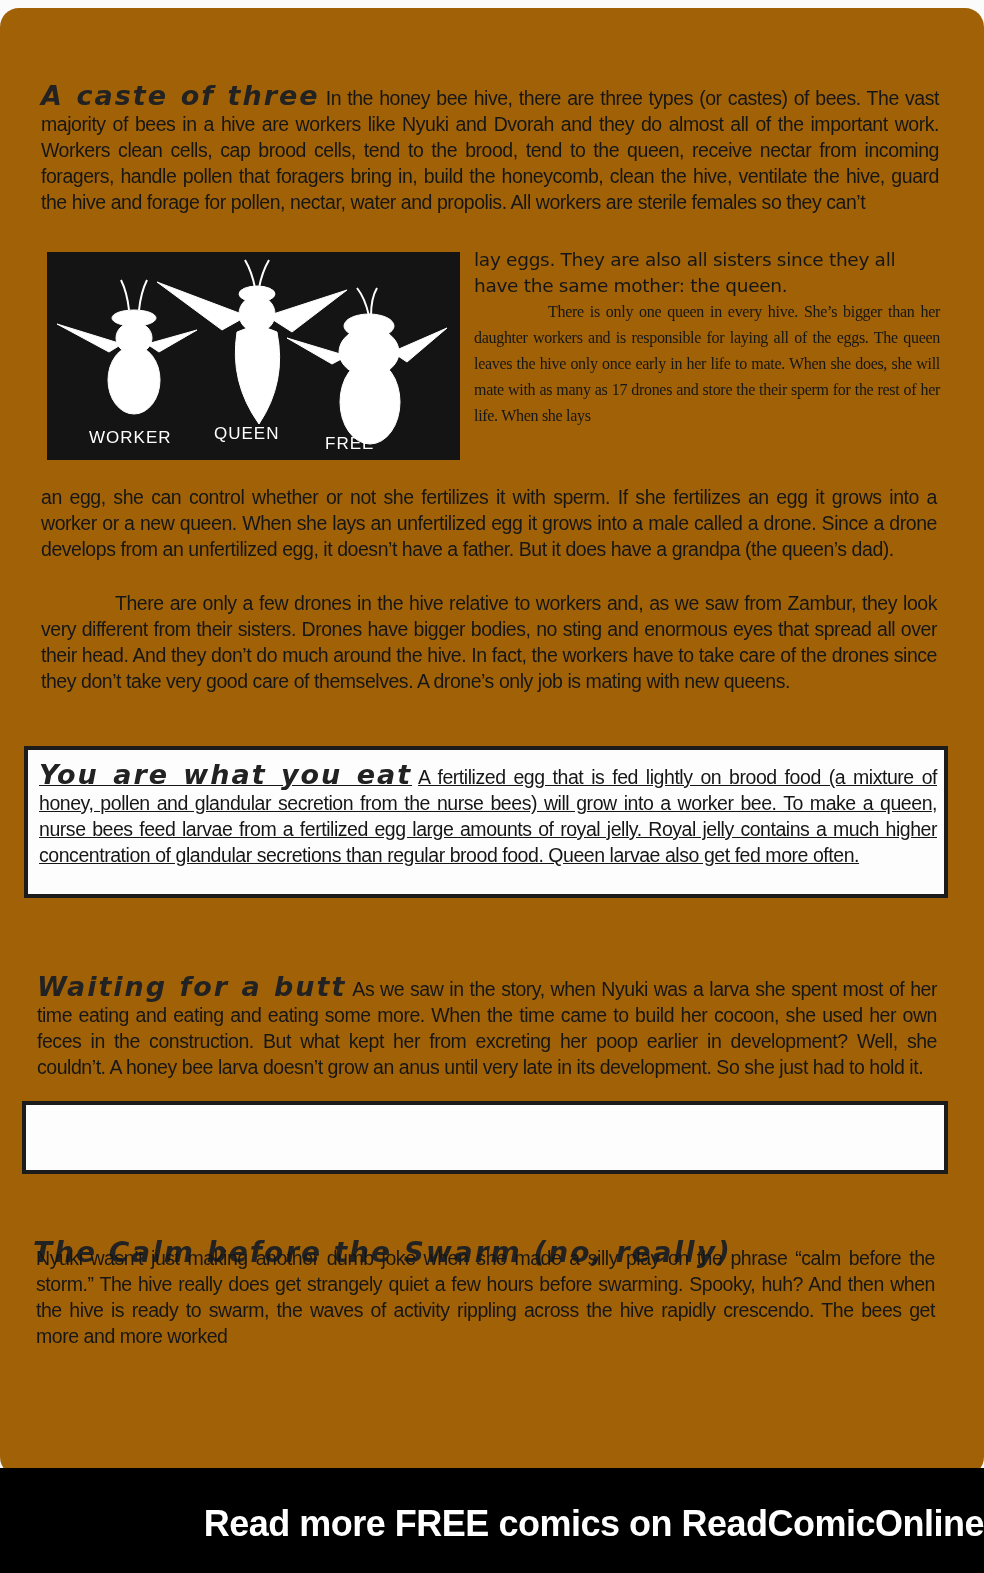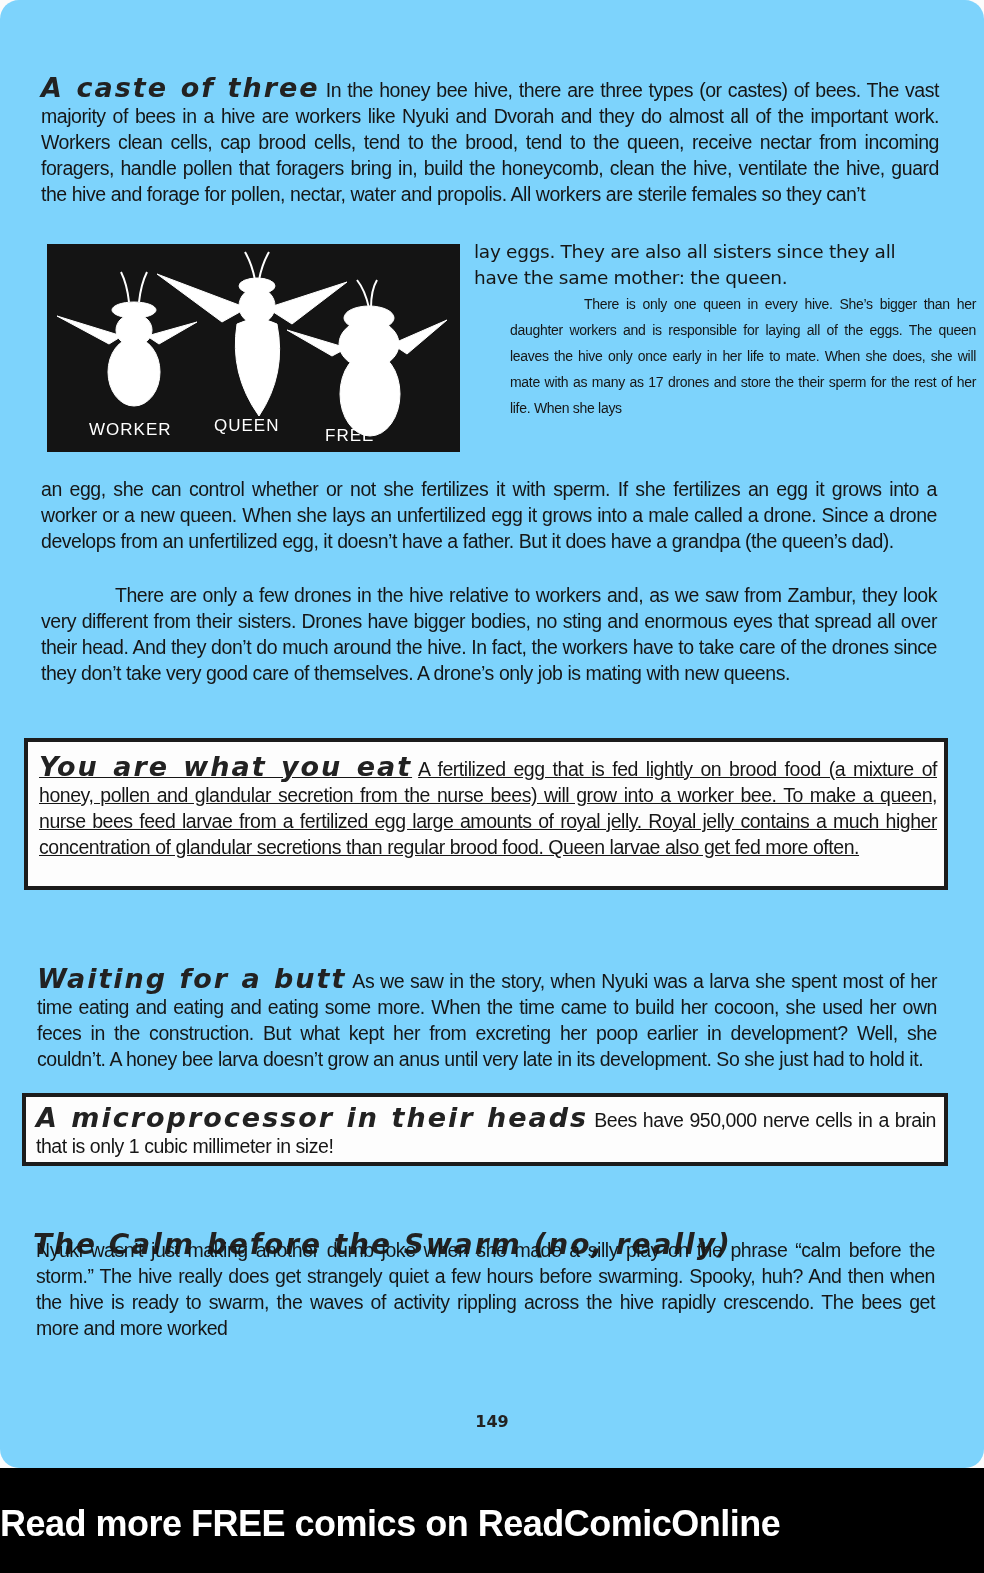--- a/index.html
+++ b/index.html
@@ -2,21 +2,21 @@
 <html><head>
 <meta charset="utf-8">
 <style>
   html, body { margin: 0; padding: 0; }
   body {
     width: 984px; height: 1573px; position: relative; overflow: hidden;
     background: #fbfbfb;
     font-family: "Liberation Sans", sans-serif;
     color: #1a1a1a;
   }
-  .page { position: absolute; left: 0; top: 0; width: 984px; height: 1468px; background: #7dd3fc; border-radius: 19px; }
+  .page { position: absolute; left: 0; top: 8px; width: 984px; height: 1468px; background: #a16207; border-radius: 19px; }
   .para {
     position: absolute; font-family: "Liberation Sans", sans-serif;
     font-size: 19.5px; line-height: 26px; color: #161616;
     text-align: justify; letter-spacing: -0.45px;
   }
   .heading {
     font-family: "DejaVu Sans", sans-serif; font-weight: bold;
     font-size: 25px; letter-spacing: 2px; color: #222;
     font-style: italic; margin-right: 6px;
   }
@@ -33,21 +33,21 @@
     position: absolute; color: #fff; font-family: Liberation Sans, sans-serif;
     font-size: 17px; letter-spacing: 1px;
   }
   .page-number {
     position: absolute; top: 1412px; left: 0; width: 984px; text-align: center;
     font-family: "DejaVu Sans", sans-serif; font-weight: bold; font-size: 16px; color: #222;
   }
   .banner {
     position: absolute; left: 0; top: 1468px; width: 984px; height: 105px;
     background: #000; color: #fff;
-    display: flex; align-items: center; justify-content: flex-start;
+    display: flex; align-items: center; justify-content: flex-end;
   }
   .banner-text {
     font-family: "Liberation Sans", sans-serif; font-weight: bold;
     font-size: 36px; letter-spacing: -0.5px; padding-top: 6px;
   }
 </style>
 </head>
 <body>
 
 <div class="page">
@@ -86,21 +86,21 @@
       </g>
     </svg>
     <span class="fig-label" style="left:42px; top:176px;">WORKER</span>
     <span class="fig-label" style="left:167px; top:172px;">QUEEN</span>
     <span class="fig-label" style="left:278px; top:182px;">FREE</span>
   </div>
 
   <div class="para" style="left:474px; top:239px; width:445px; text-align:left; font-family:'DejaVu Sans',sans-serif; font-size:18.5px; letter-spacing:-0.3px;">
     <span>lay eggs.  They are also all sisters since they all have the same mother: the queen.</span>
   </div>
-  <div class="para" style="left:474px; top:291px; width:466px; font-family:Liberation Sans, sans-serif; font-size:14px; letter-spacing:-0.3px; text-indent:74px;margin-left:36px;">
+  <div class="para" style="left:474px; top:291px; width:466px; font-family:Liberation Serif, serif; font-size:16px; letter-spacing:-0.3px; text-indent:74px;">
     <span>There is only one queen in every hive. She’s bigger than her daughter workers and is responsible for laying all of the eggs.  The queen leaves the hive only once early in her life to mate.  When she does, she will mate with as many as 17 drones and store the their sperm for the rest of her life.  When she lays</span>
   </div>
 
   <div class="para" style="left:41px; top:476px; width:896px;">
     <span>an egg, she can control whether or not she fertilizes it with sperm.  If she fertilizes an egg it grows into a worker or a new queen.  When she lays an unfertilized egg it grows into a male called a drone. Since a drone develops from an unfertilized egg, it doesn’t have a father. But it does have a grandpa (the queen’s dad).</span>
   </div>
   <div class="para" style="left:41px; top:582px; width:896px; text-indent:74px;">
     <span>There are only a few drones in the hive relative to workers and, as we saw from Zambur, they look very different from their sisters. Drones have bigger bodies, no sting and enormous eyes that spread all over their head. And they don’t do much around the hive.  In fact, the workers have to take care of the drones since they don’t take very good care of themselves. A drone’s only job is mating with new queens.</span>
   </div>
 
@@ -109,29 +109,25 @@
   <div class="para" style="left:39px; top:754px; width:898px;text-decoration:underline;">
     <span class="heading big">You are what you eat</span><span>A fertilized egg that is fed lightly on brood food (a mixture of honey, pollen and glandular secretion from the nurse bees) will grow into a worker bee. To make a queen, nurse bees feed larvae from a fertilized egg large amounts of royal jelly. Royal jelly contains a much higher concentration of glandular secretions than regular brood food. Queen larvae also get fed more often.</span>
   </div>
 
   <div class="para" style="left:37px; top:930px; width:900px;margin-top:36px;">
     <span class="heading big">Waiting for a butt</span><span>As we saw in the story, when Nyuki was a larva she spent most of her time eating and eating and eating some more.  When the time came to build her cocoon, she used her own feces in the construction. But what kept her from excreting her poop earlier in development? Well, she couldn’t.  A honey bee larva doesn’t grow an anus until very late in its development. So she just had to hold it.</span>
   </div>
 
   <div class="box" style="left:22px; top:1093px; width:926px; height:73px;">
   </div>
-  <div class="para" style="left:36px; top:1105px; width:900px;">
-    <span class="heading big">A microprocessor in their heads</span><span>Bees have 950,000 nerve cells in a brain that is only 1 cubic millimeter in size!</span>
-  </div>
 
   <div class="para" style="left:33px; top:1197px; width:900px;margin-top:35px;">
     <span class="heading big" style="font-size:28px;">The Calm before the Swarm (no, really)</span>
   </div>
   <div class="para" style="left:36px; top:1237px; width:899px;">
     <span>Nyuki wasn’t just making another dumb joke when she made a silly play on the phrase “calm before the storm.” The hive really does get strangely quiet a few hours before swarming. Spooky, huh? And then when the hive is ready to swarm, the waves of activity rippling across the hive rapidly crescendo. The bees get more and more worked</span>
   </div>
 
-  <div class="page-number">149</div>
 </div>
 
 <div class="banner">
   <span class="banner-text">Read more FREE comics on ReadComicOnline</span>
 </div>
 
 </body></html>

